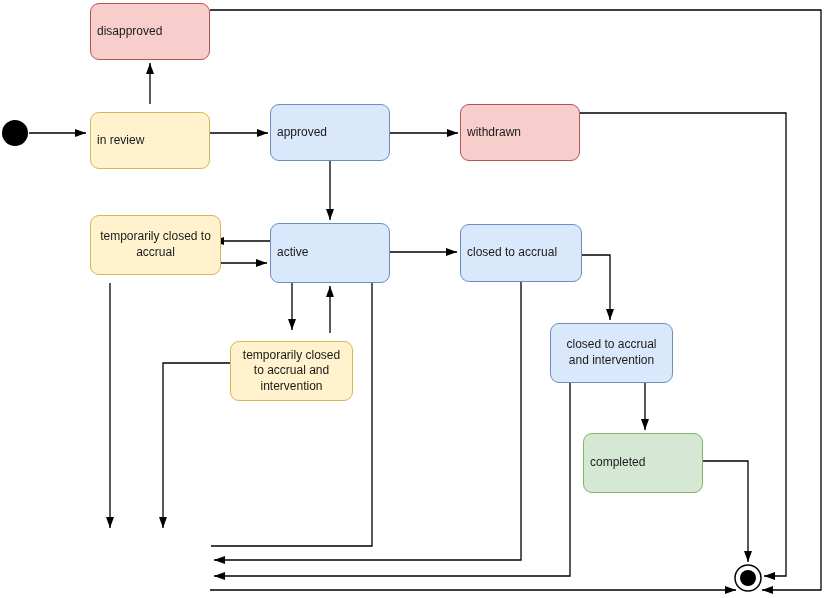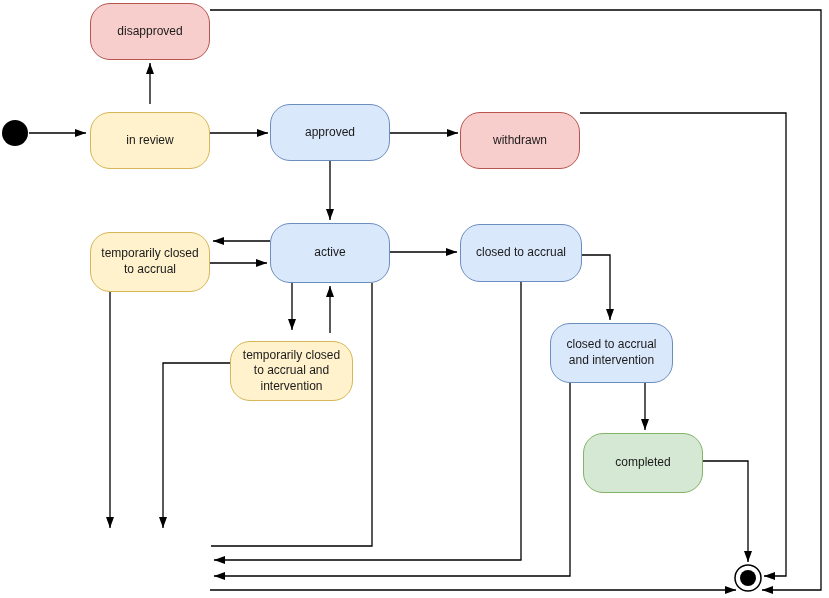--- a/index.html
+++ b/index.html
@@ -7,23 +7,23 @@
     position:relative;
     width:829px;height:598px;
     background:#ffffff;
     font-family:"Liberation Sans", sans-serif;
     overflow:hidden;
   }
   #edges{position:absolute;left:0;top:0;width:829px;height:598px;}
   .state{
     position:absolute;
     box-sizing:border-box;
-    border-radius:20px;
+    border-radius:9px;
     border:1px solid #000;
-    display:flex;align-items:center;justify-content:center;
+    display:flex;align-items:center;
     text-align:center;
     font-size:12px;color:#1a1a1a;
     line-height:1.3;
     padding:2px 6px;
   }
   .state.yellow{background:#FFF2CC;border-color:#D6B656;margin-top:8px;}
   .state.blue{background:#DAE8FC;border-color:#6C8EBF;}
   .state.red{background:#F8CECC;border-color:#B85450;}
   .state.green{background:#D5E8D4;border-color:#82B366;}
   .edge{fill:none;stroke:#000;stroke-width:1.3;}
@@ -75,25 +75,25 @@
   </div>
 
   <div class="state yellow" style="left:90px;top:104px;width:120px;height:57px">
     <span>in review</span>
   </div>
 
   <div class="state blue" style="left:270px;top:104px;width:120px;height:57px">
     <span>approved</span>
   </div>
 
-  <div class="state red" style="left:460px;top:112px;width:120px;height:57px">
+  <div class="state red" style="left:460px;top:104px;width:120px;height:57px">
     <span>withdrawn</span>
   </div>
 
-  <div class="state yellow" style="left:90px;top:224px;width:120px;height:60px">
+  <div class="state yellow" style="left:90px;top:207px;width:131px;height:60px">
     <span>temporarily closed to accrual</span>
   </div>
 
   <div class="state blue" style="left:270px;top:223px;width:120px;height:60px">
     <span>active</span>
   </div>
 
   <div class="state blue" style="left:460px;top:224px;width:122px;height:58px">
     <span>closed to accrual</span>
   </div>

